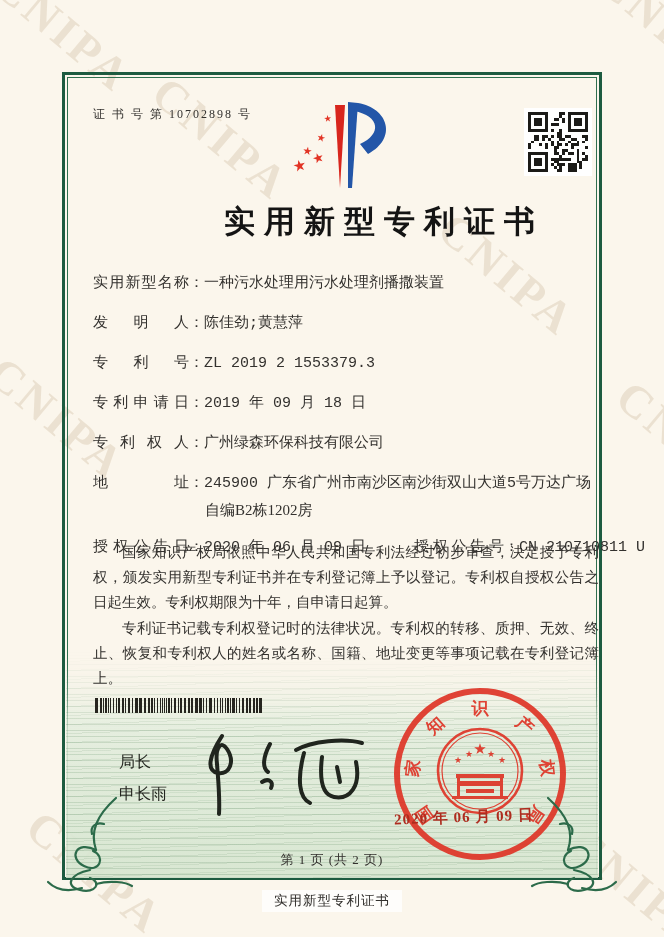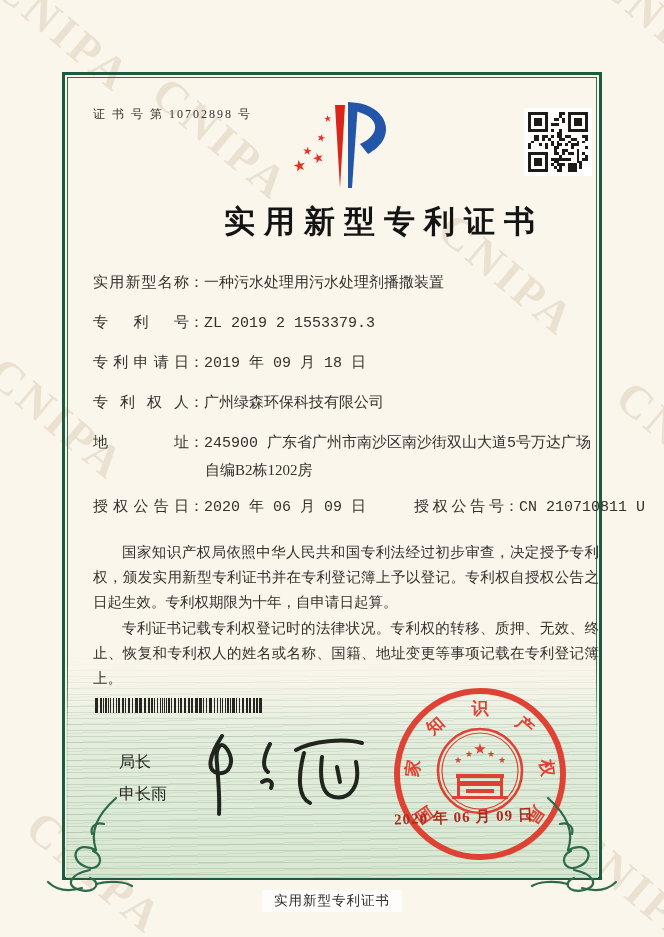--- a/index.html
+++ b/index.html
@@ -223,20 +223,23 @@
       </svg>
   </div>
 
   <div class="title">实用新型专利证书</div>
 
   <div class="fields">
     <div class="field-row">
       <span class="flabel">实用新型名称</span><span class="fcolon">：</span><span class="fvalue">一种污水处理用污水处理剂播撒装置</span>
     </div>
     <div class="field-row">
+      <span class="flabel">发明人</span><span class="fcolon">：</span><span class="fvalue">陈佳劲;黄慧萍</span>
+    </div>
+    <div class="field-row">
       <span class="flabel">专利号</span><span class="fcolon">：</span><span class="fvalue">ZL 2019 2 1553379.3</span>
     </div>
     <div class="field-row">
       <span class="flabel">专利申请日</span><span class="fcolon">：</span><span class="fvalue">2019 年 09 月 18 日</span>
     </div>
     <div class="field-row">
       <span class="flabel">专利权人</span><span class="fcolon">：</span><span class="fvalue">广州绿森环保科技有限公司</span>
     </div>
     <div class="field-row">
       <span class="flabel">地址</span><span class="fcolon">：</span><span class="fvalue">245900 广东省广州市南沙区南沙街双山大道5号万达广场</span>
@@ -306,15 +309,16 @@
   </svg>
   <svg class="orn orn-r" viewBox="0 0 96 102">
     <path d="M78,4 C58,22 52,38 58,56"></path>
     <path d="M58,56 C38,46 30,64 46,72 C62,80 68,62 55,57"></path>
     <path d="M52,76 C32,80 26,92 42,96 C58,100 64,88 52,84"></path>
     <path d="M58,90 C72,86 88,88 94,92"></path>
     <path d="M66,30 C58,28 52,32 54,40"></path>
     <path d="M44,94 C30,98 18,96 10,88"></path>
   </svg>
 
+  <div class="pageno">第 1 页 (共 2 页)</div>
   <div class="note">实用新型专利证书</div>
 
 </div>
 
 </body></html>

